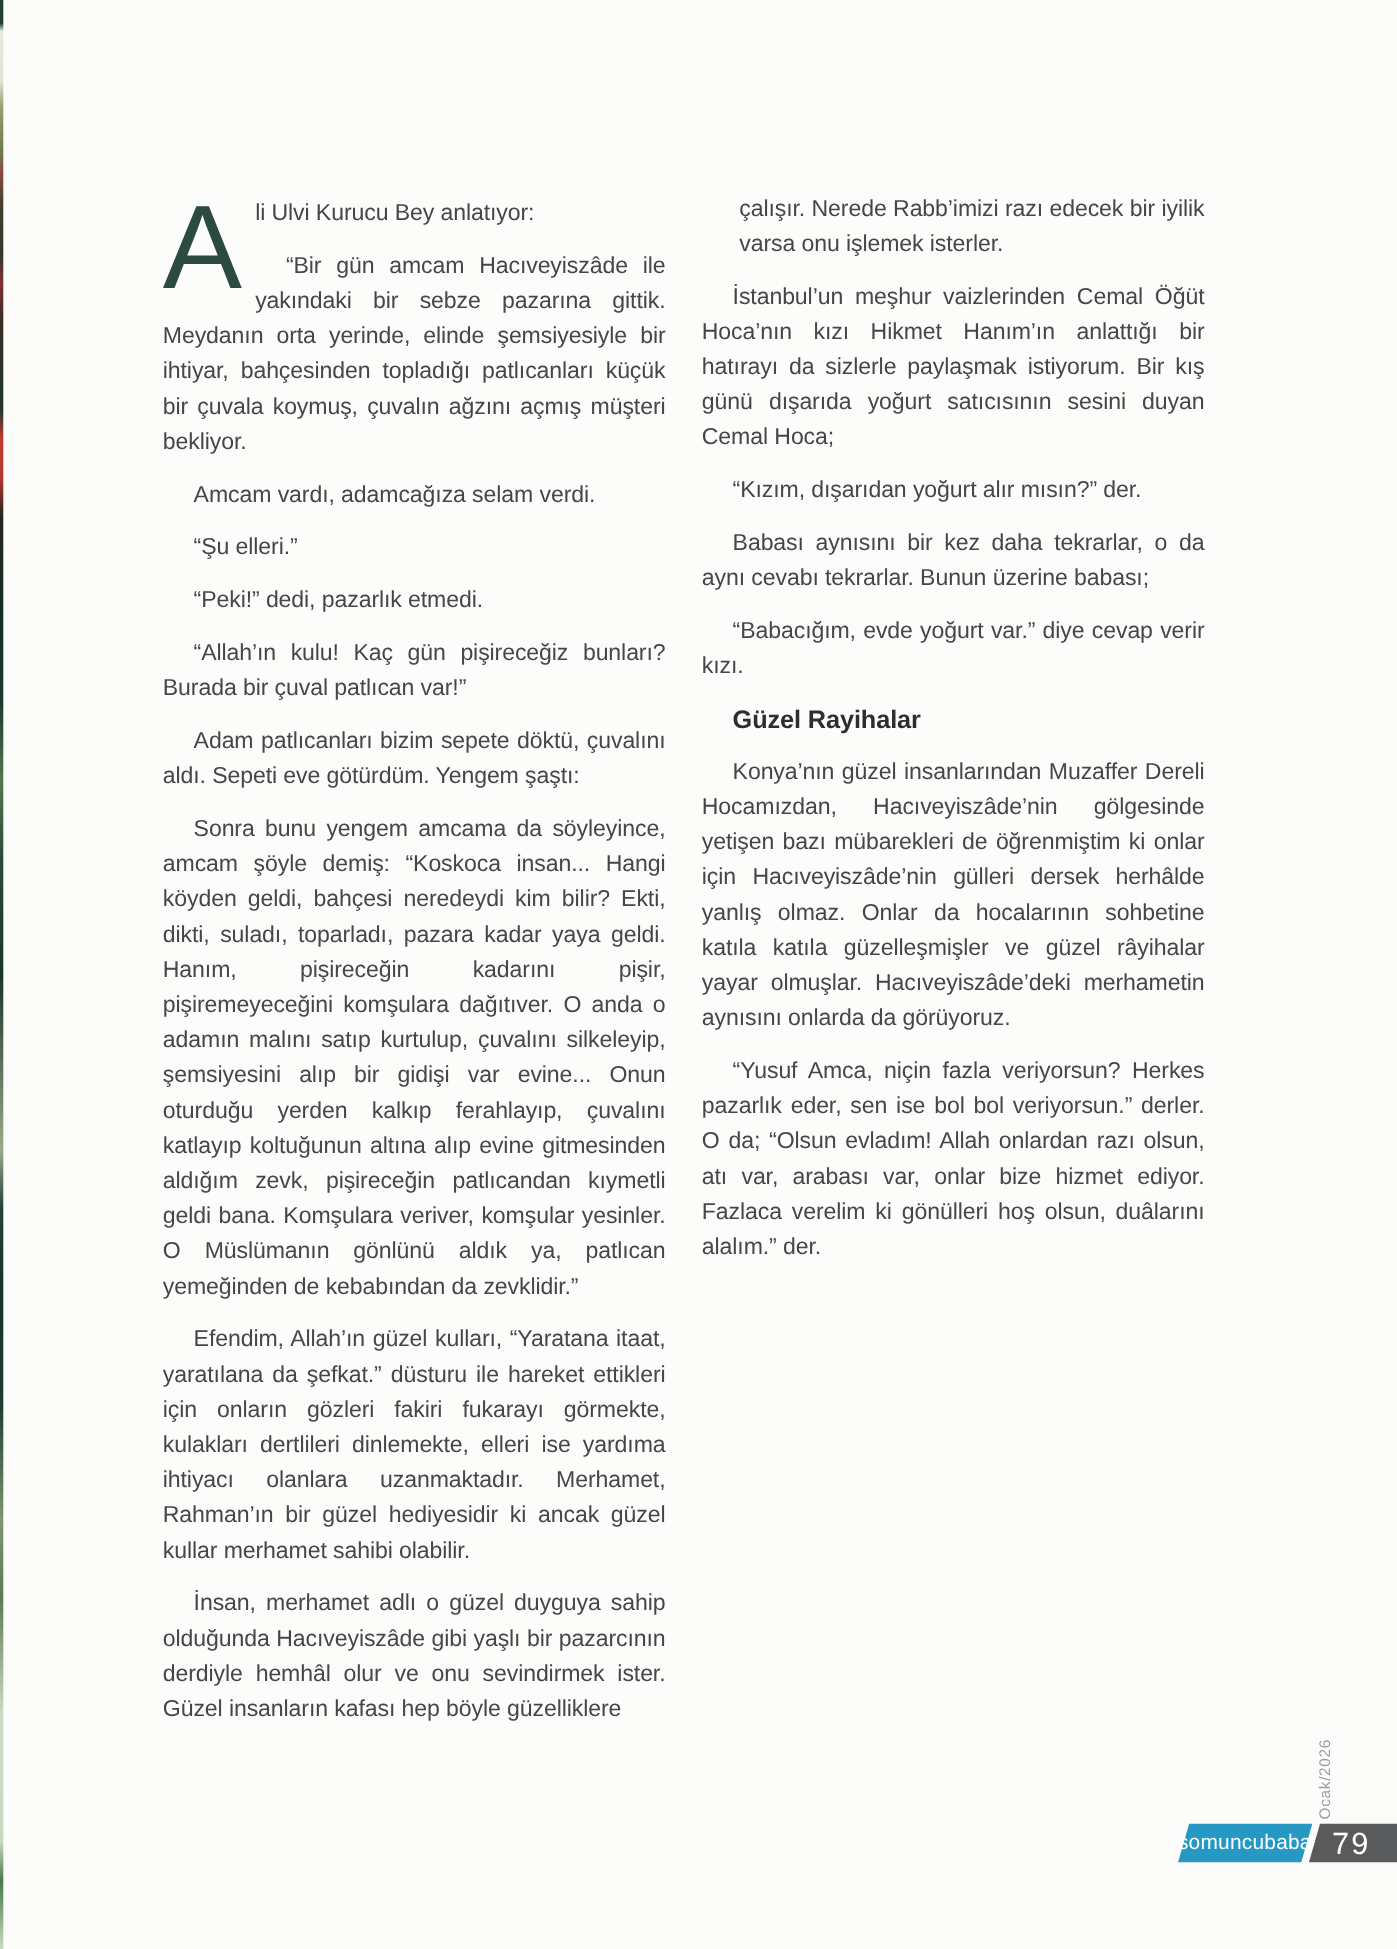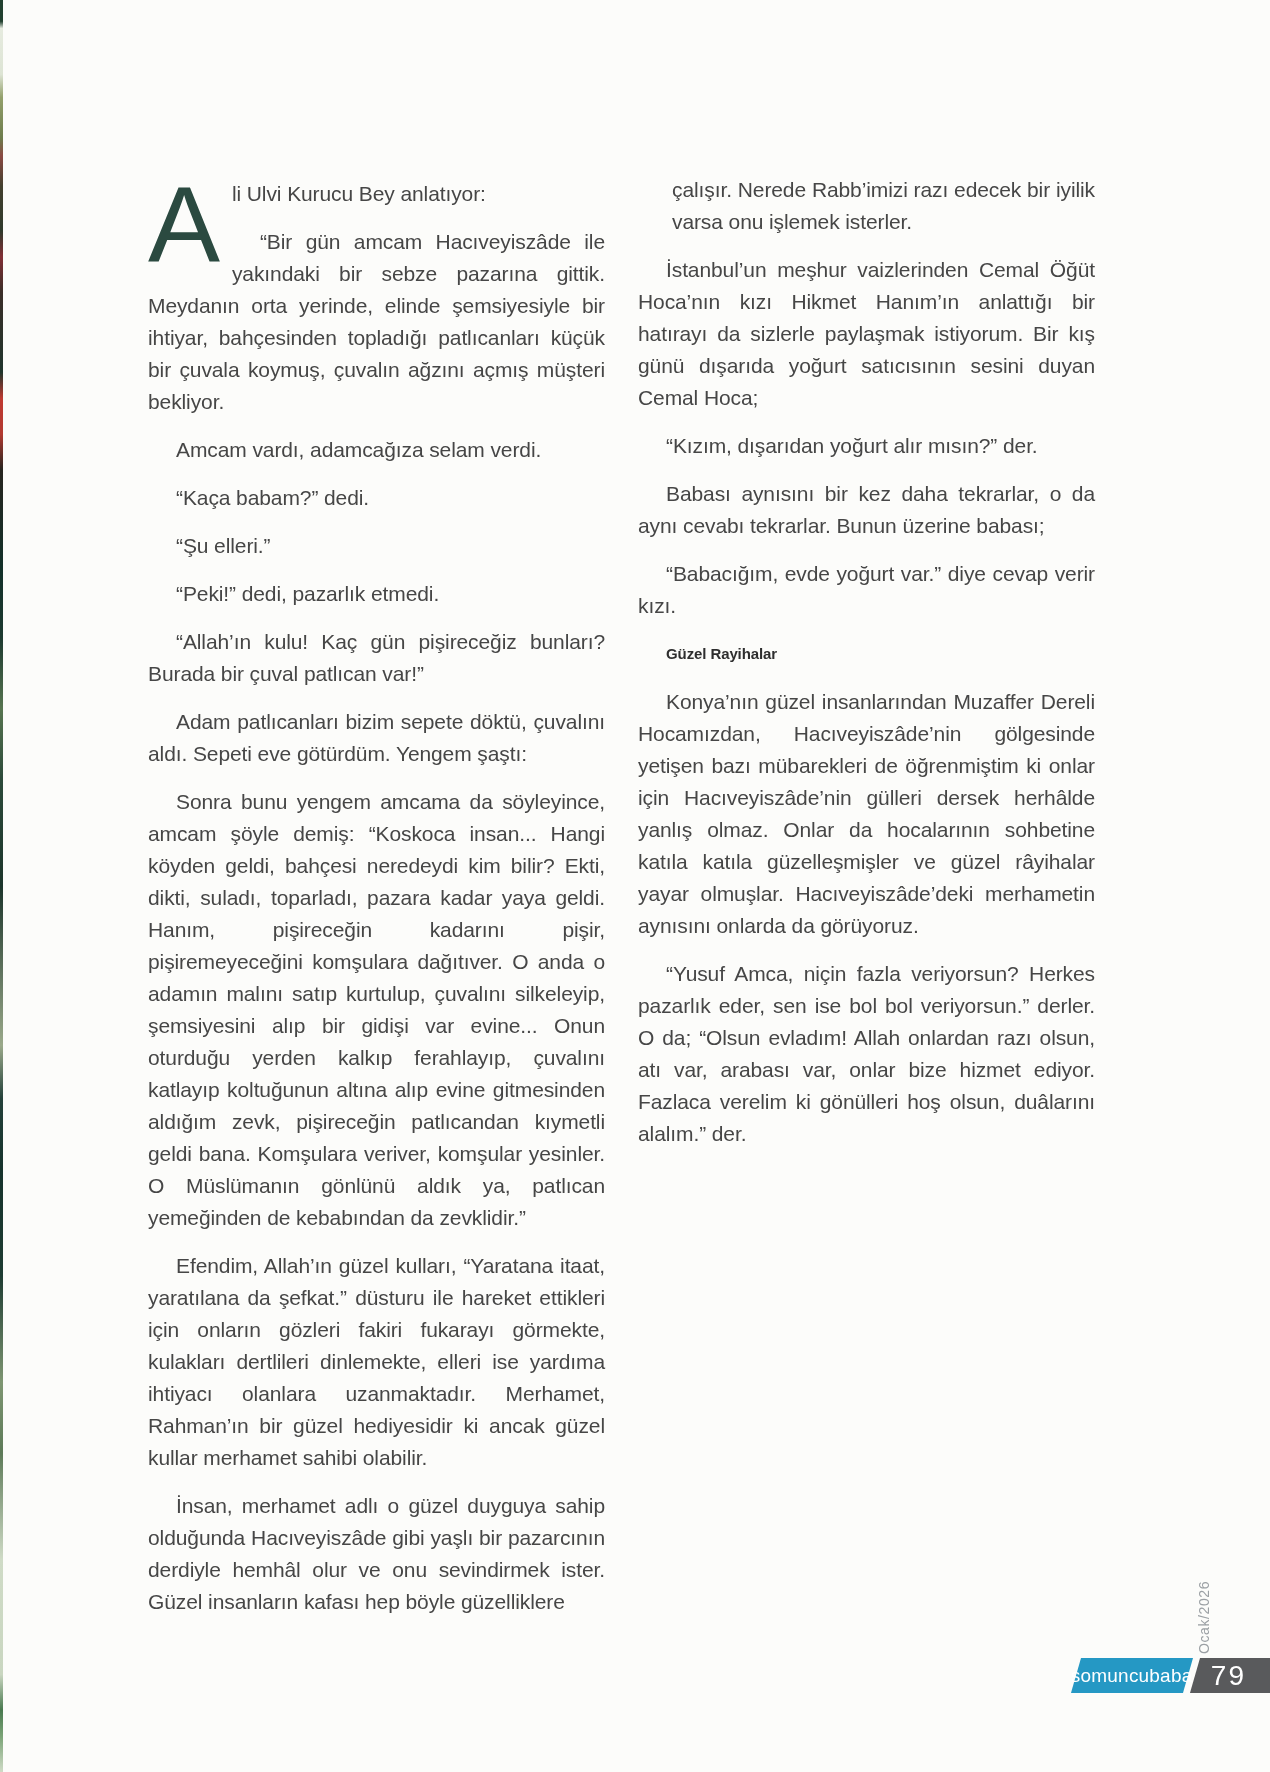--- a/index.html
+++ b/index.html
@@ -32,21 +32,21 @@
     font-size:21px;line-height:32px;text-align:justify;font-weight:400;
     letter-spacing:-0.1px;
   }
   .col1{left:148px;top:178px;}
   .col2{left:638px;top:174px;}
   .col p{margin:0;}
   .col p.para{margin-top:16px;text-indent:28px;}
   .col p.cont{margin-top:0;text-indent:0;margin-left:34px;}
   .col p.first{margin:0;text-indent:0;}
   .col h3.heading{
-    margin:16px 0 0;padding-left:28px;font-size:15px;line-height:32px;
+    margin:16px 0 0;padding-left:28px;font-size:23px;line-height:32px;
     font-weight:bold;color:#2e2e2e;text-align:left;
   }
   .dropcap{
     float:left;height:96px;width:auto;
     font-size:108px;line-height:90px;
     color:#2b4a40;margin:2px 12px 0 0;font-weight:400;
   }
   .issue{
     position:absolute;left:1196px;top:1654px;
     transform:rotate(-90deg);transform-origin:0 0;
@@ -67,21 +67,20 @@
 </head>
 <body>
 
 <div class="page">
   <div class="edge-stripe"></div>
 
   <div class="col col1">
       <p class="first"><span class="dropcap">A</span>li Ulvi Kurucu Bey anlatıyor:</p>
       <p class="para">“Bir gün amcam Hacıveyiszâde ile yakındaki bir sebze pazarına gittik. Meydanın orta yerinde, elinde şemsiyesiyle bir ihtiyar, bahçesinden topladığı patlıcanları küçük bir çuvala koymuş, çuvalın ağzını açmış müşteri bekliyor.</p>
       <p class="para">Amcam vardı, adamcağıza selam verdi.</p>
-      <p class="para">“Kaça babam?” dedi.</p>
       <p class="para">“Şu elleri.”</p>
       <p class="para">“Peki!” dedi, pazarlık etmedi.</p>
       <p class="para">“Allah’ın kulu! Kaç gün pişireceğiz bunları? Burada bir çuval patlıcan var!”</p>
       <p class="para">Adam patlıcanları bizim sepete döktü, çuvalını aldı. Sepeti eve götürdüm. Yengem şaştı:</p>
       <p class="para">Sonra bunu yengem amcama da söyleyince, amcam şöyle demiş: “Koskoca insan... Hangi köyden geldi, bahçesi neredeydi kim bilir? Ekti, dikti, suladı, toparladı, pazara kadar yaya geldi. Hanım, pişireceğin kadarını pişir, pişiremeyeceğini komşulara dağıtıver. O anda o adamın malını satıp kurtulup, çuvalını silkeleyip, şemsiyesini alıp bir gidişi var evine... Onun oturduğu yerden kalkıp ferahlayıp, çuvalını katlayıp koltuğunun altına alıp evine gitmesinden aldığım zevk, pişireceğin patlıcandan kıymetli geldi bana. Komşulara veriver, komşular yesinler. O Müslümanın gönlünü aldık ya, patlıcan yemeğinden de kebabından da zevklidir.”</p>
       <p class="para">Efendim, Allah’ın güzel kulları, “Yaratana itaat, yaratılana da şefkat.” düsturu ile hareket ettikleri için onların gözleri fakiri fukarayı görmekte, kulakları dertlileri dinlemekte, elleri ise yardıma ihtiyacı olanlara uzanmaktadır. Merhamet, Rahman’ın bir güzel hediyesidir ki ancak güzel kullar merhamet sahibi olabilir.</p>
       <p class="para">İnsan, merhamet adlı o güzel duyguya sahip olduğunda Hacıveyiszâde gibi yaşlı bir pazarcının derdiyle hemhâl olur ve onu sevindirmek ister. Güzel insanların kafası hep böyle güzelliklere</p>
     </div>
   <div class="col col2">
       <p class="cont">çalışır. Nerede Rabb’imizi razı edecek bir iyilik varsa onu işlemek isterler.</p>

